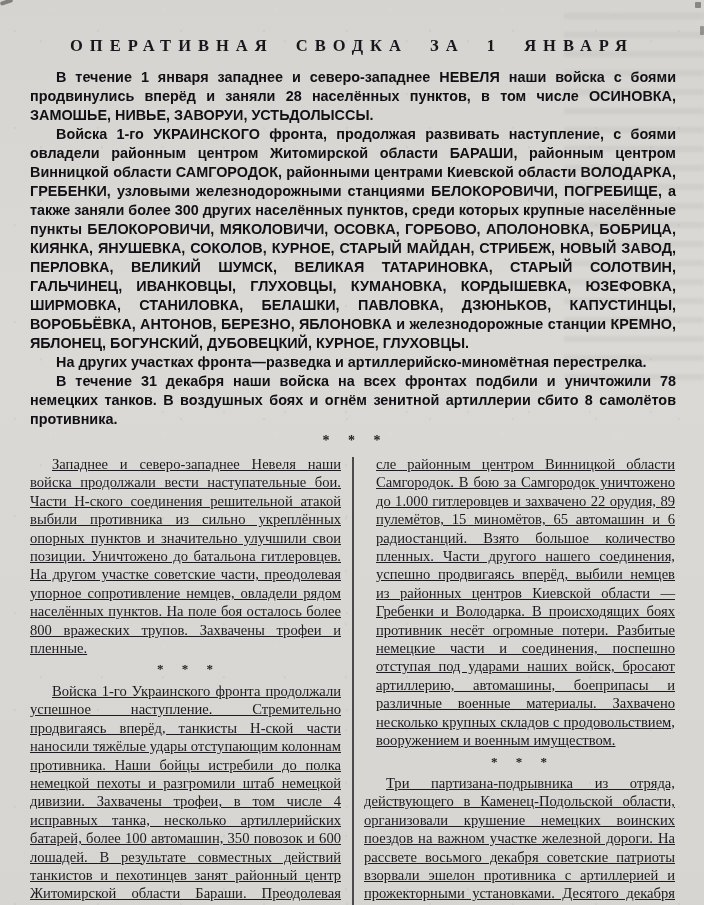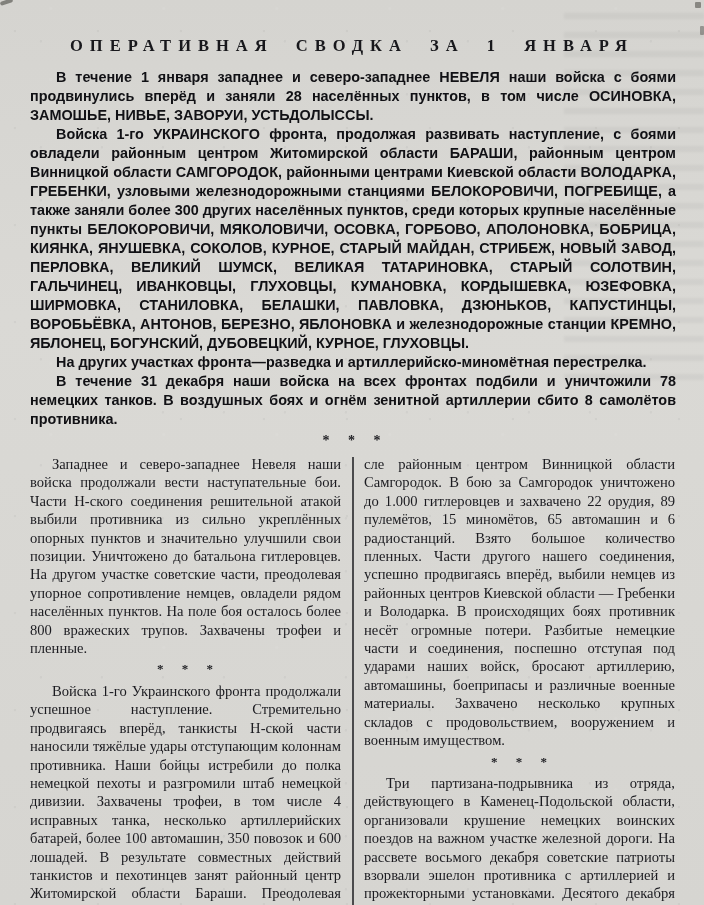--- a/index.html
+++ b/index.html
@@ -79,22 +79,22 @@
     padding: 4px 26px 0 30px;
   }
   .col {
     width: 311px;
     font-family: "Liberation Serif", "DejaVu Serif", serif;
     font-size: 14.6px;
     line-height: 18.4px;
     text-align: justify;
     color: #1b1b20;
   }
-  .col p { margin: 0; text-indent: 22px; }
-  .col p.no-indent { text-indent: 0; }
+  .col p { margin: 0; text-indent: 22px; text-decoration: underline; }
+  .col p.no-indent { text-indent: 0; margin-left: 12px; }
   .col .stars { margin: 3px 0 3px 0; font-size: 13px; }
   .divider {
     width: 2px;
     background: #4a4a4c;
     margin: 2px 10px 24px 11px;
     align-self: stretch;
   }
 </style>
 </head>
 <body>

